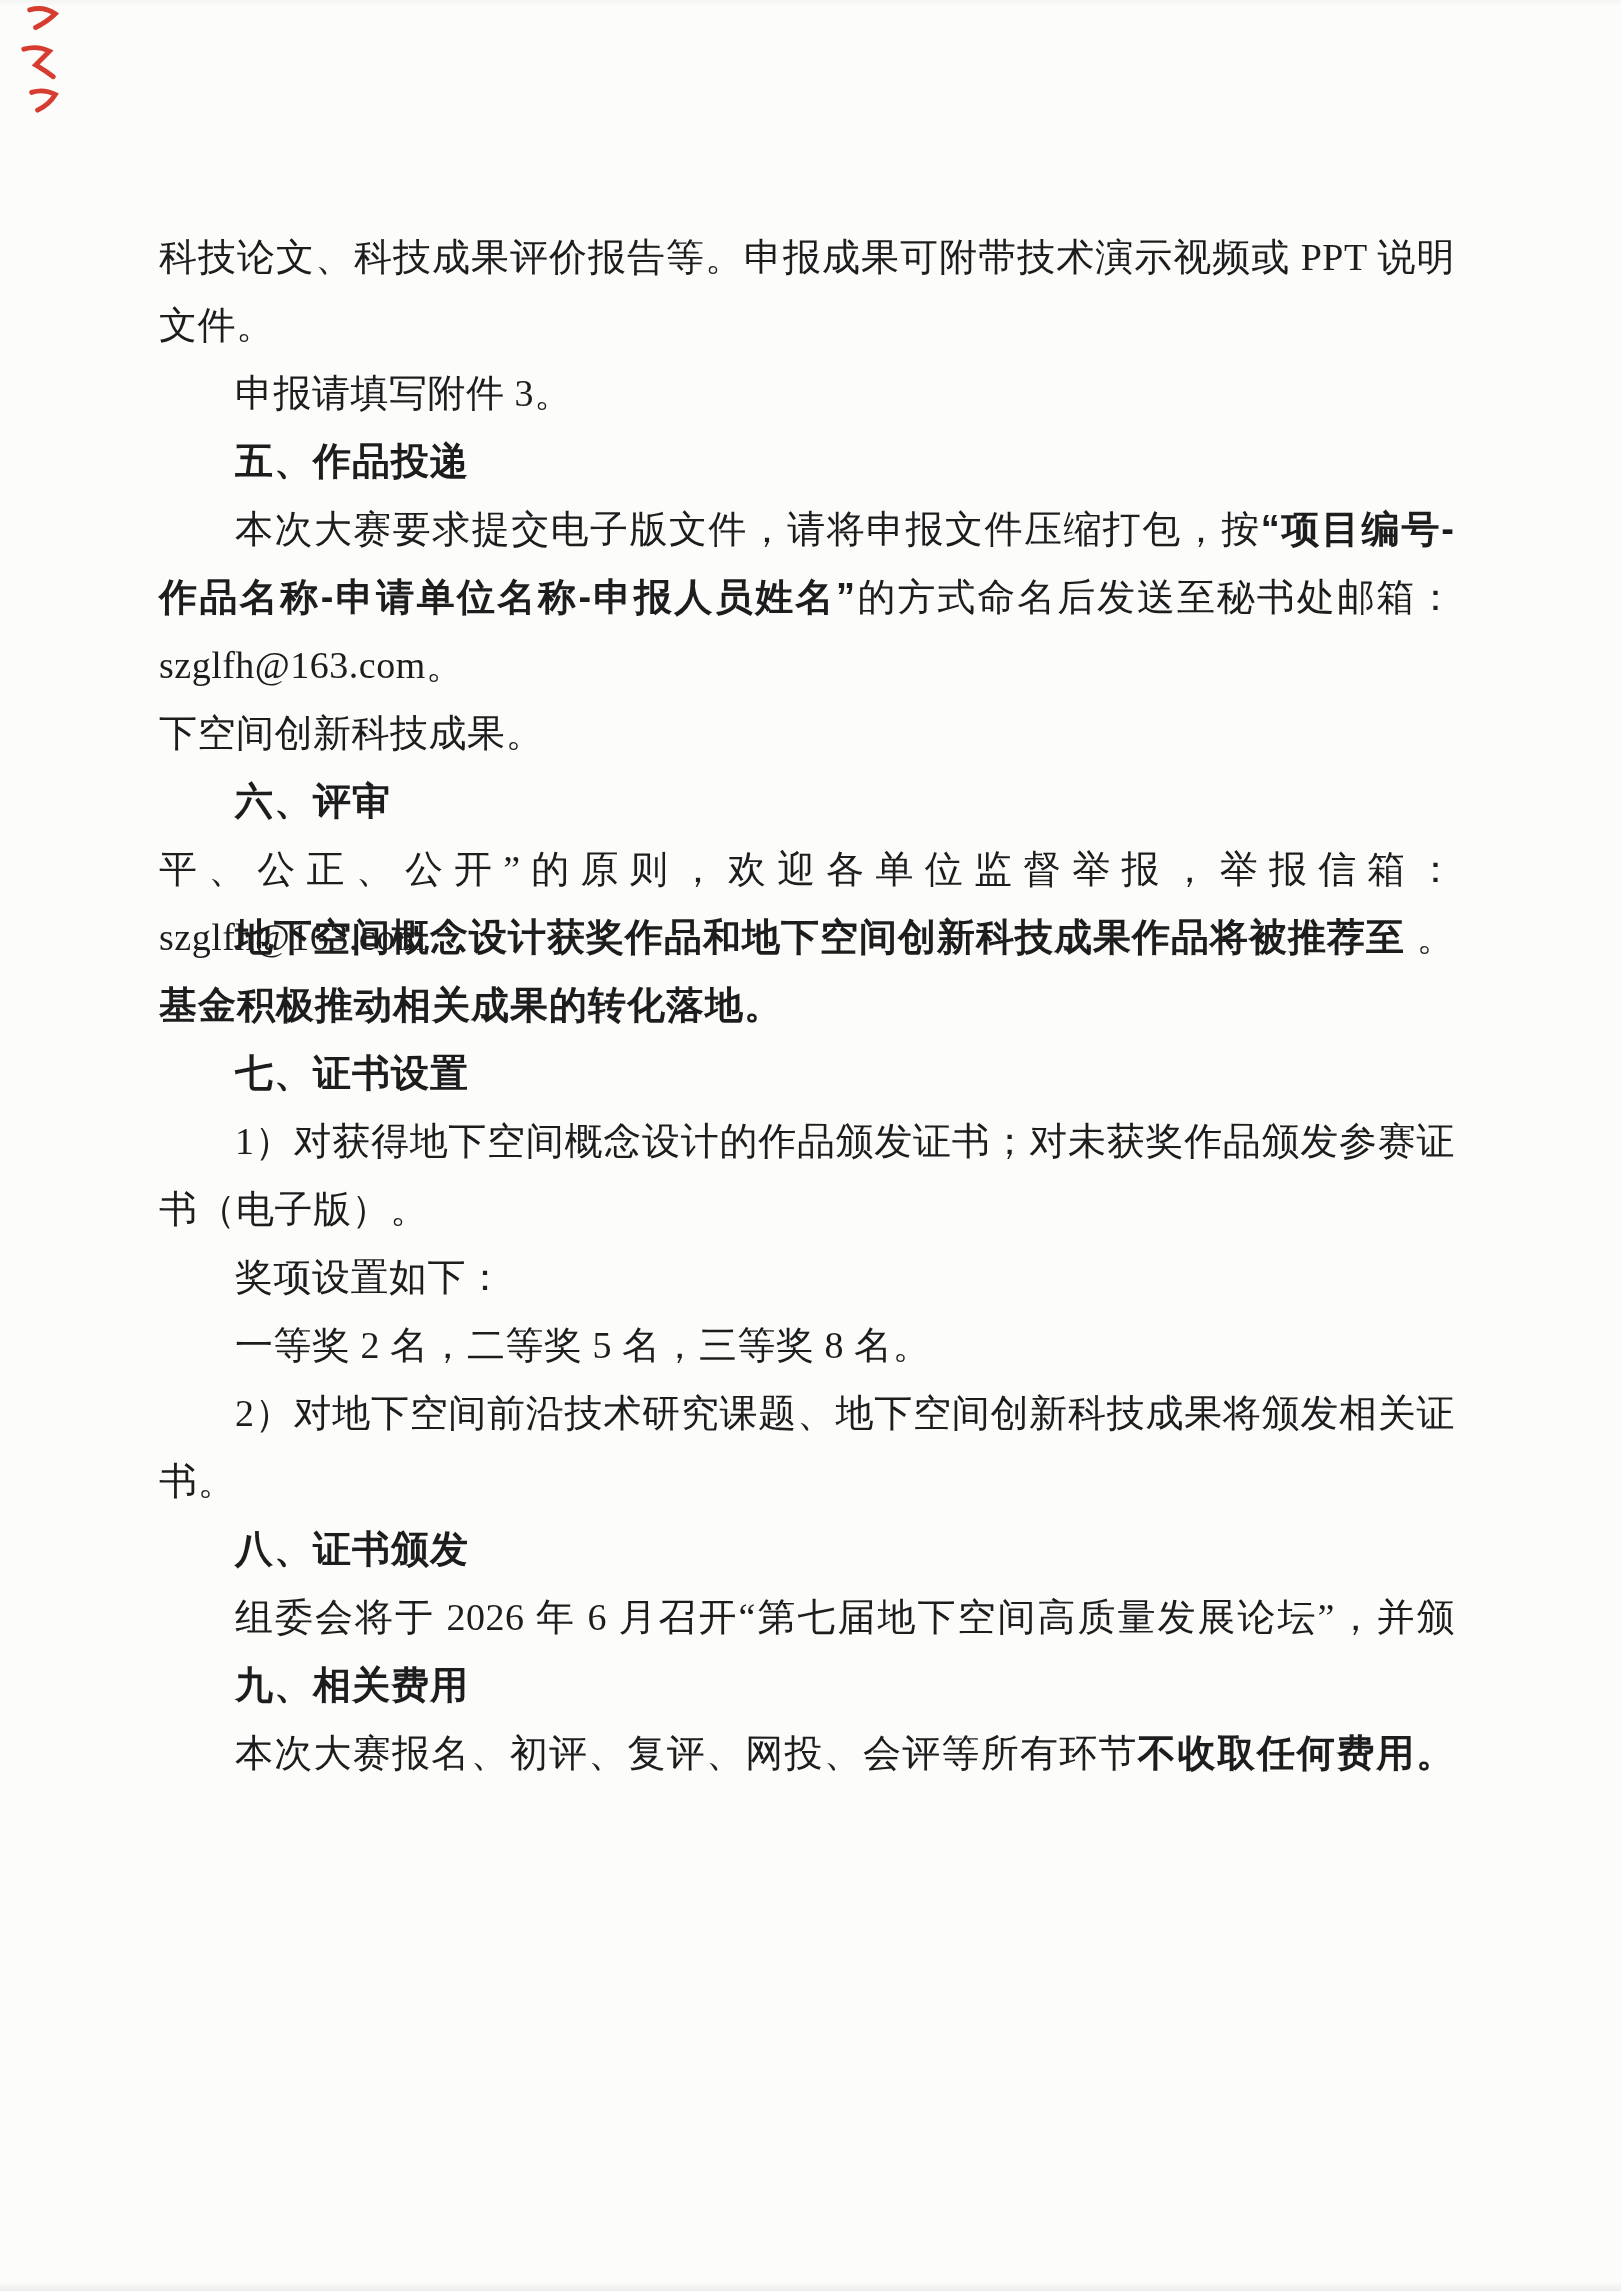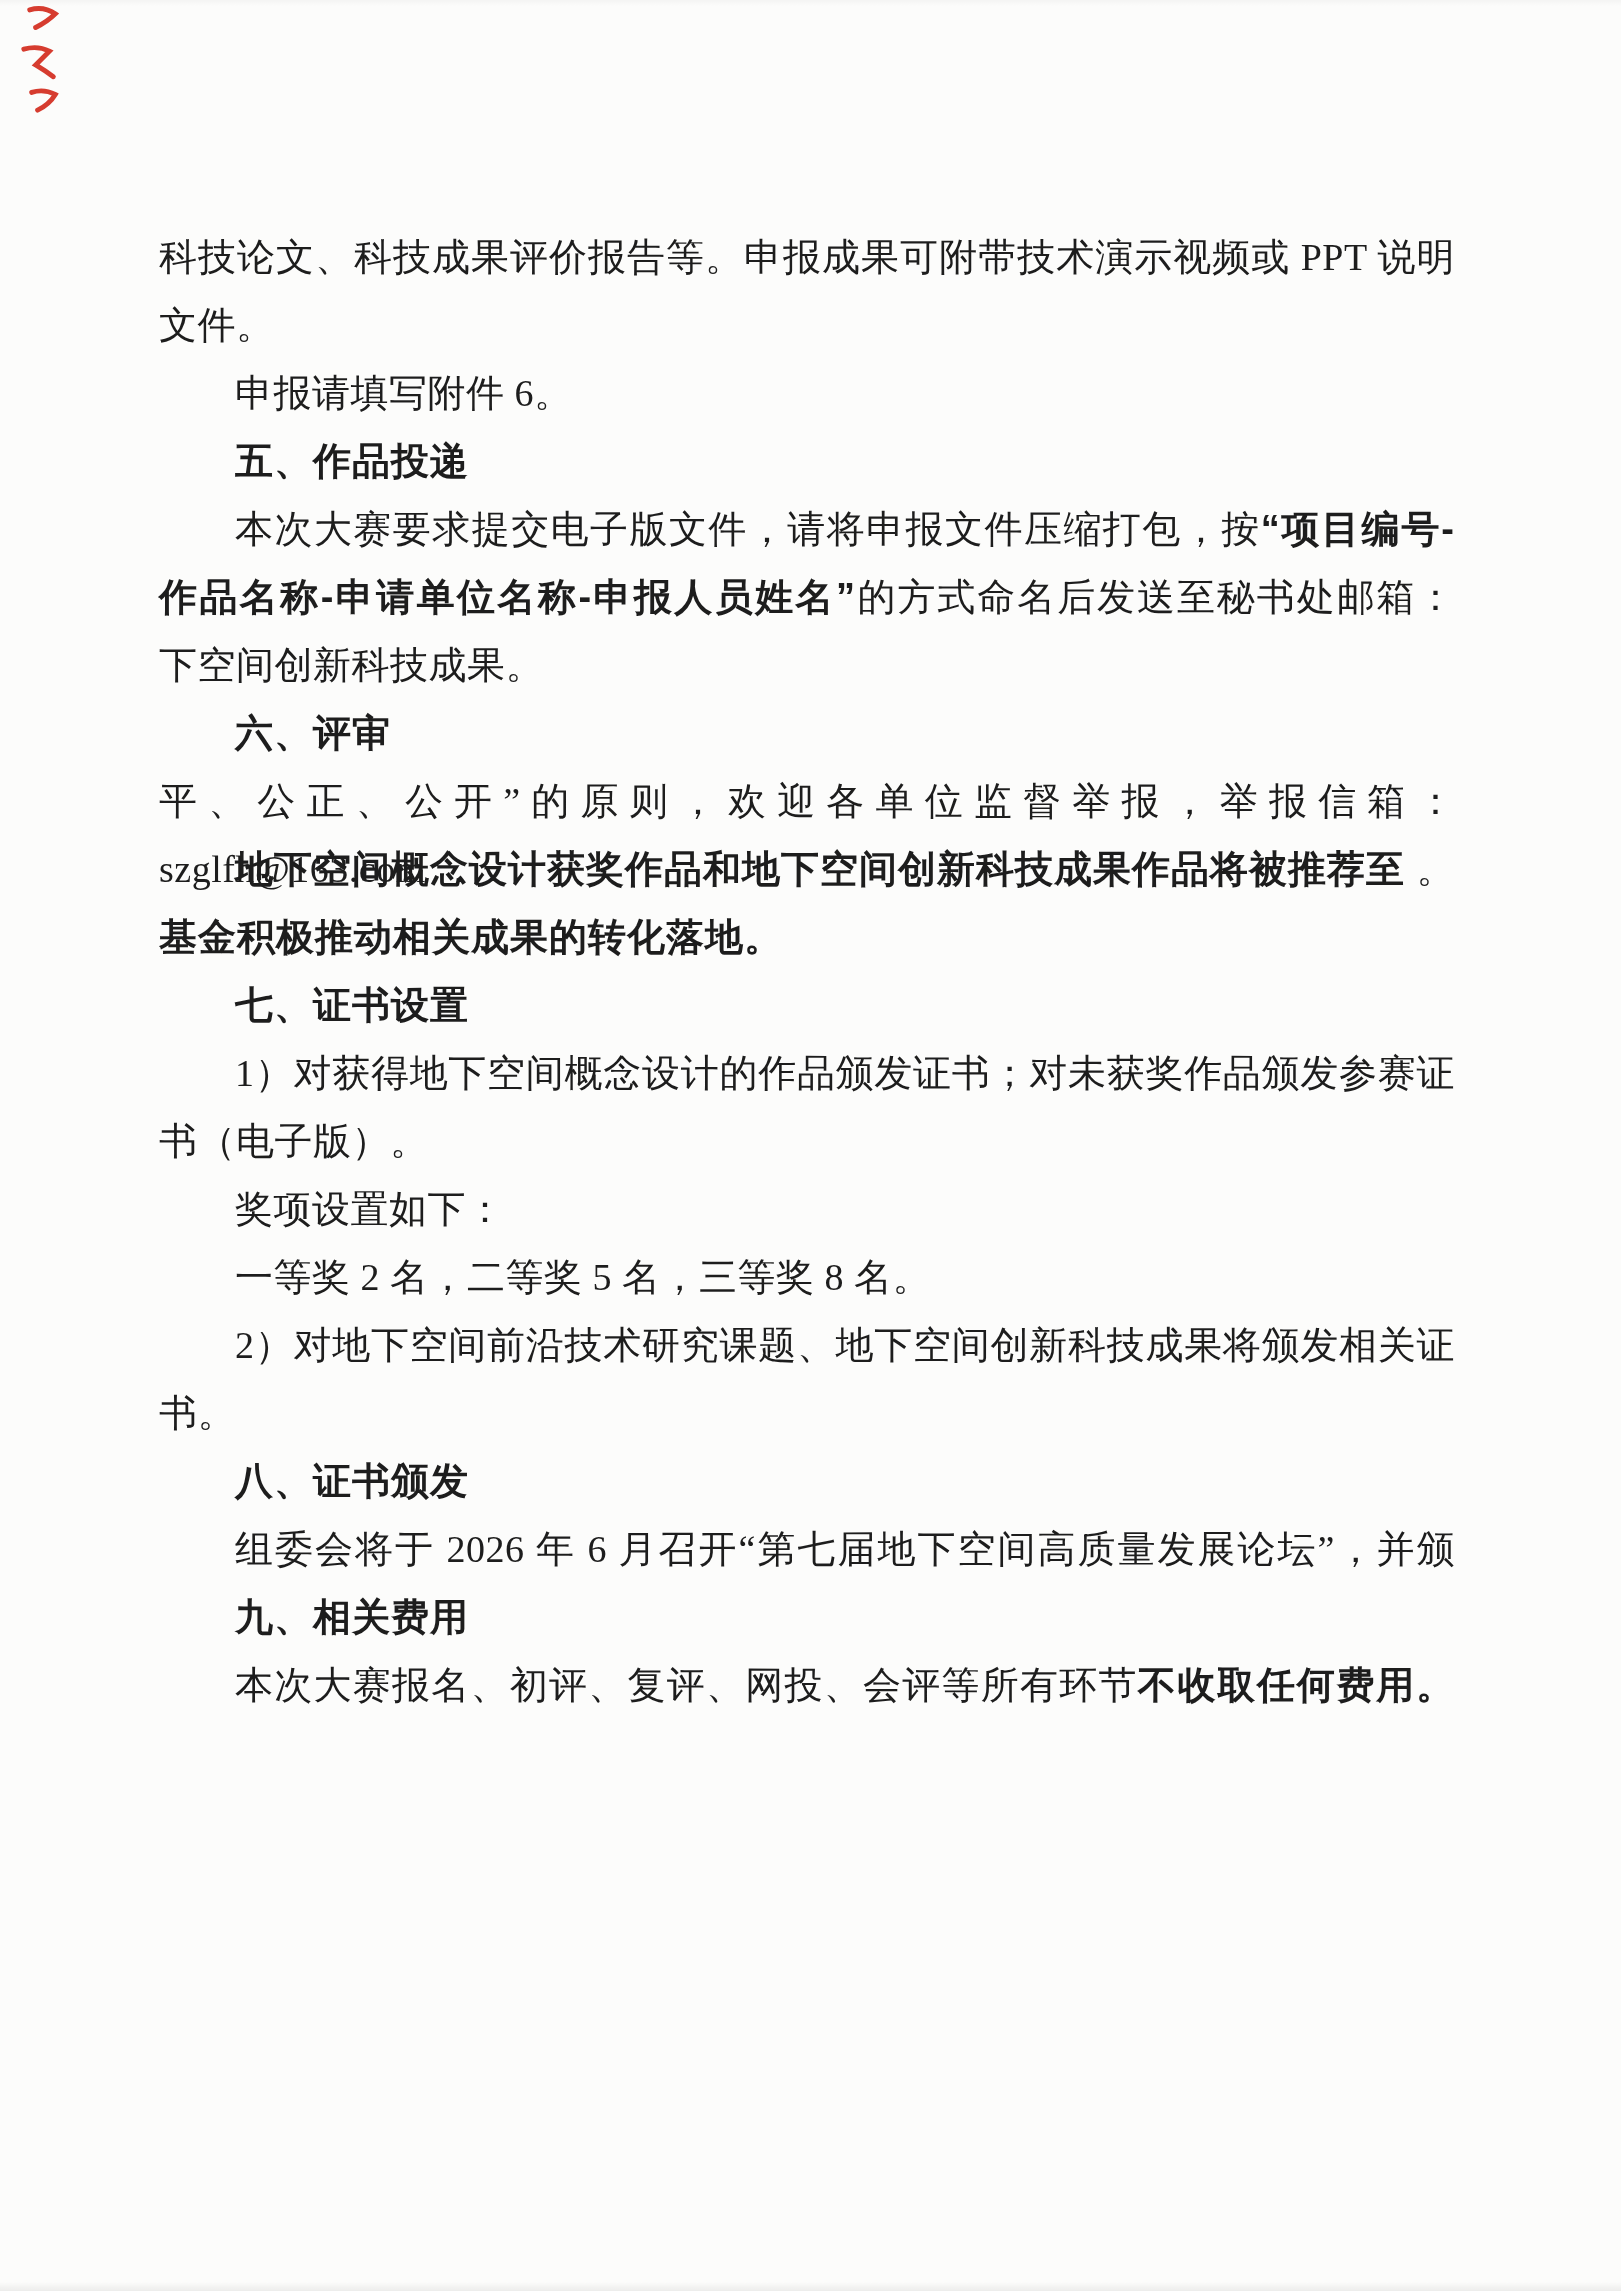--- a/index.html
+++ b/index.html
@@ -71,24 +71,25 @@
       <path d="M 18 8 Q 32 4 44 12 Q 36 20 24 26"></path>
       <path d="M 12 48 Q 26 44 38 50 L 24 64 Q 34 70 42 76"></path>
       <path d="M 20 92 Q 32 88 44 94 Q 38 104 26 110"></path>
     </g>
   </svg>
 </div>
 
 <div class="doc">
     <div class="line fill"><span>科技论文、科技成果评价报告等。申报成果可附带技术演示视频或 PPT 说明</span></div>
     <div class="line"><span>文件。</span></div>
-    <div class="line ind"><span>申报请填写附件 6。</span></div>
+    <div class="line ind"><span>申报请填写附件 3。</span></div>
     <div class="line ind"><span class="seg-b">五、作品投递</span></div>
     <div class="line ind fill"><span>本次大赛要求提交电子版文件，请将申报文件压缩打包，按</span><span class="seg-b">“项目编号-</span></div>
     <div class="line fill"><span class="seg-b">作品名称-申请单位名称-申报人员姓名”</span><span>的方式命名后发送至秘书处邮箱：</span></div>
+    <div class="line"><span>szglfh@163.com。</span></div>
     <div class="line"><span>下空间创新科技成果。</span></div>
     <div class="line ind"><span class="seg-b">六、评审</span></div>
     <div class="line fill"><span>平、公正、公开”的原则，欢迎各单位监督举报，举报信箱：szglfh@163.com。</span></div>
     <div class="line ind"><span class="seg-b">地下空间概念设计获奖作品和地下空间创新科技成果作品将被推荐至</span></div>
     <div class="line"><span class="seg-b">基金积极推动相关成果的转化落地。</span></div>
     <div class="line ind"><span class="seg-b">七、证书设置</span></div>
     <div class="line ind fill"><span>1）对获得地下空间概念设计的作品颁发证书；对未获奖作品颁发参赛证</span></div>
     <div class="line"><span>书（电子版）。</span></div>
     <div class="line ind"><span>奖项设置如下：</span></div>
     <div class="line ind"><span>一等奖 2 名，二等奖 5 名，三等奖 8 名。</span></div>

